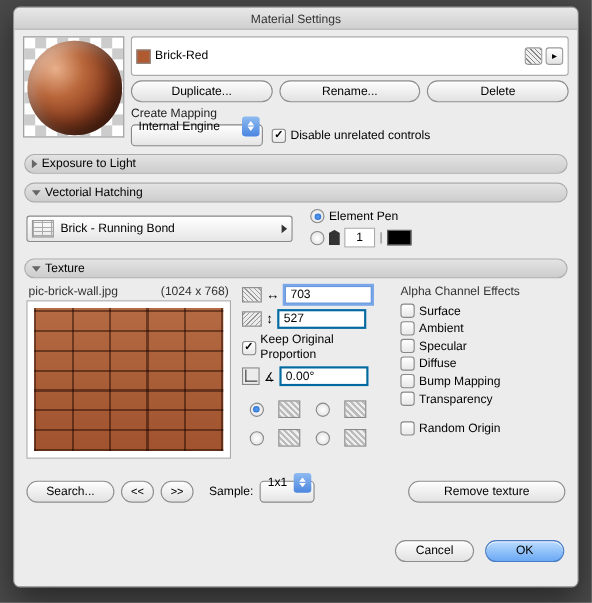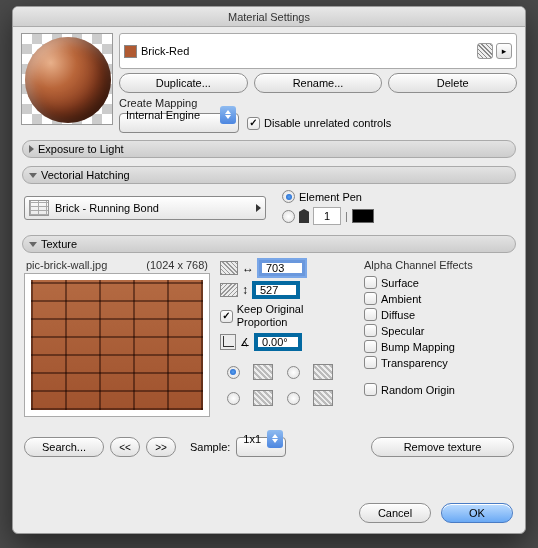--- a/index.html
+++ b/index.html
@@ -50,34 +50,34 @@
   .brick-img { width:100%; height:100%; background:
     repeating-linear-gradient(0deg, rgba(60,30,15,0.5) 0 2px, transparent 2px 18px),
     repeating-linear-gradient(90deg, rgba(60,30,15,0.5) 0 2px, transparent 2px 34px),
     linear-gradient(#b46a42,#a0532e);
     background-blend-mode: multiply;
   }
   .tex-mid { display:flex; flex-direction:column; gap:4px; width:134px; }
   .dimrow { display:flex; align-items:center; gap:4px; }
   .dim-icon { width:18px; height:14px; border:1px solid #888; background:repeating-linear-gradient(45deg,#999 0 1px,transparent 1px 3px); }
   .dim-icon.v { background:repeating-linear-gradient(-45deg,#999 0 1px,transparent 1px 3px); }
-  .txt-field { height:18px; border:4px solid #0369a1; background:#fff; padding:0 4px; width:48px; }
+  .txt-field { height:18px; border:2px solid #0369a1; background:#fff; padding:0 4px; width:81px; }
   .txt-field.focus { outline:2px solid #7aa7e8; outline-offset:-1px; border-color:#6a98dd;}
   .angle-icon { width:16px; height:16px; border:1px solid #888; position:relative; }
   .angle-icon::after { content:""; position:absolute; left:2px; bottom:2px; width:10px; height:10px; border-left:1px solid #333; border-bottom:1px solid #333; }
   .tile-grid { display:grid; grid-template-columns: repeat(4, 26px); grid-template-rows: repeat(2, 22px); gap:4px; margin-top:6px;}
   .tile-cell { display:flex; align-items:center; justify-content:center; gap:2px;}
   .tile-thumb { width:20px; height:16px; border:1px solid #888; background:repeating-linear-gradient(45deg,#bbb 0 2px,#eee 2px 4px); }
   .tex-right { flex:1; display:flex; flex-direction:column; gap:3px; }
   .rt-title { font-size:11px; color:#333; margin-bottom:2px;}
   .bottom-row { display:flex; align-items:center; gap:6px; margin-top:20px;}
   .spacer { flex:1; }
   .stepper-btn { width:30px; height:20px; border:1px solid #8e8e8e; border-radius:10px; background:linear-gradient(#fdfdfd,#e2e2e2); cursor:pointer; display:flex; align-items:center; justify-content:center;}
   .stepper-btn span { font-size:10px; }
-  .footer { position:absolute; right:12px; bottom:10px; display:flex; gap:10px; }
+  .footer { position:absolute; right:12px; bottom:22px; display:flex; gap:10px; }
   .footer .btn { min-width:72px; }
   .btn.default { background:linear-gradient(#bcdcff,#6aa9f4); border-color:#4a7cc4; color:#000; }
   .mini-icons { display:flex; gap:3px; }
   .mini-icon { width:16px; height:16px; border:1px solid #999; border-radius:3px; background:linear-gradient(#fff,#e3e3e3); display:flex; align-items:center; justify-content:center; font-size:9px; cursor:pointer;}
   .hatch-mini { background:repeating-linear-gradient(45deg,#888 0 1px,#eee 1px 3px); }
 </style>
 </head>
 <body>
 
 <div class="window">
@@ -224,25 +224,25 @@
             <label class="checkbox">
                 <span class="cb"></span>
                 <span>Surface</span>
               </label>
             <label class="checkbox">
                 <span class="cb"></span>
                 <span>Ambient</span>
               </label>
             <label class="checkbox">
                 <span class="cb"></span>
+                <span>Specular</span>
+              </label>
+            <label class="checkbox">
+                <span class="cb"></span>
                 <span>Diffuse</span>
-              </label>
-            <label class="checkbox">
-                <span class="cb"></span>
-                <span>Specular</span>
               </label>
             <label class="checkbox">
                 <span class="cb"></span>
                 <span>Bump Mapping</span>
               </label>
             <label class="checkbox">
                 <span class="cb"></span>
                 <span>Transparency</span>
               </label>
             <div style="height:8px"></div>

